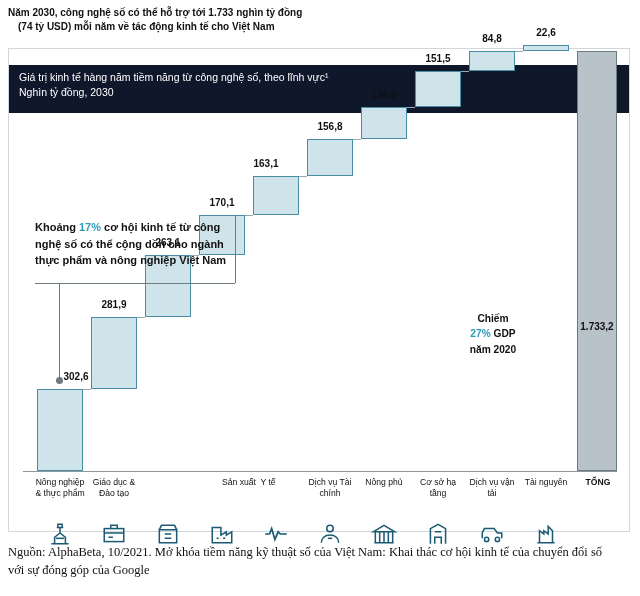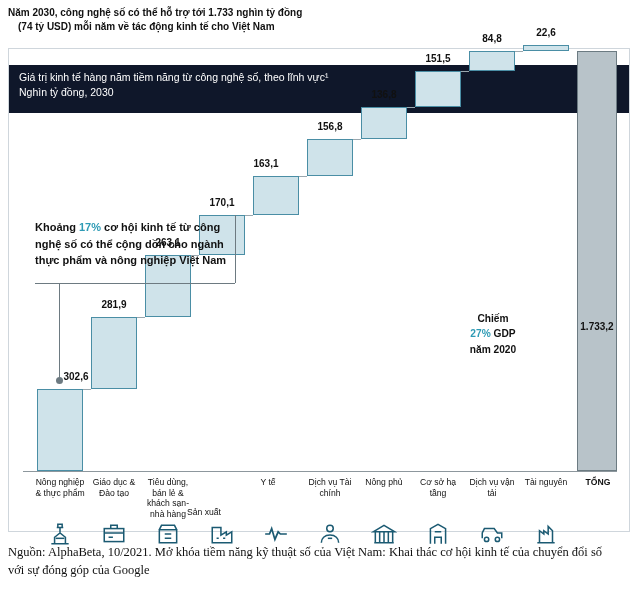--- a/index.html
+++ b/index.html
@@ -252,22 +252,21 @@
       <div class="annot-right">
         <div>Chiếm</div>
         <div><span class="hl">27%</span><span> GDP</span></div>
         <div>năm 2020</div>
       </div>
 
       <div class="axis-line" style="top:378px;"></div>
 
       <div class="cat-label" style="left:24px; top:384px; width:54px;">Nông nghiệp &amp; thực phẩm</div>
       <div class="cat-label" style="left:78px; top:384px; width:54px;">Giáo dục &amp; Đào tạo</div>
-      <div class="cat-label" style="left:132px; top:384px; width:54px;">Tiêu dùng, bán lẻ &amp; khách sạn-nhà hàng</div>
-      <div class="cat-label" style="left:168px; top:384px; width:54px;margin-top:30px;">Sản xuất</div>
+      <div class="cat-label" style="left:203px; top:384px; width:54px;">Sản xuất</div>
       <div class="cat-label" style="left:232px; top:384px; width:54px;">Y tế</div>
       <div class="cat-label" style="left:294px; top:384px; width:54px;">Dịch vụ Tài chính</div>
       <div class="cat-label" style="left:348px; top:384px; width:54px;">Nông phủ</div>
       <div class="cat-label" style="left:402px; top:384px; width:54px;">Cơ sở hạ tầng</div>
       <div class="cat-label" style="left:456px; top:384px; width:54px;">Dịch vụ vận tải</div>
       <div class="cat-label" style="left:510px; top:384px; width:54px;">Tài nguyên</div>
       <div class="cat-label total-label" style="left:562px; top:384px; width:54px;">TỔNG</div>
 
       <div class="icon-cell" style="left:32px; top:424px;">
         <svg width="26" height="26" viewBox="0 0 24 24" fill="none" stroke="currentColor" stroke-width="1.4">

